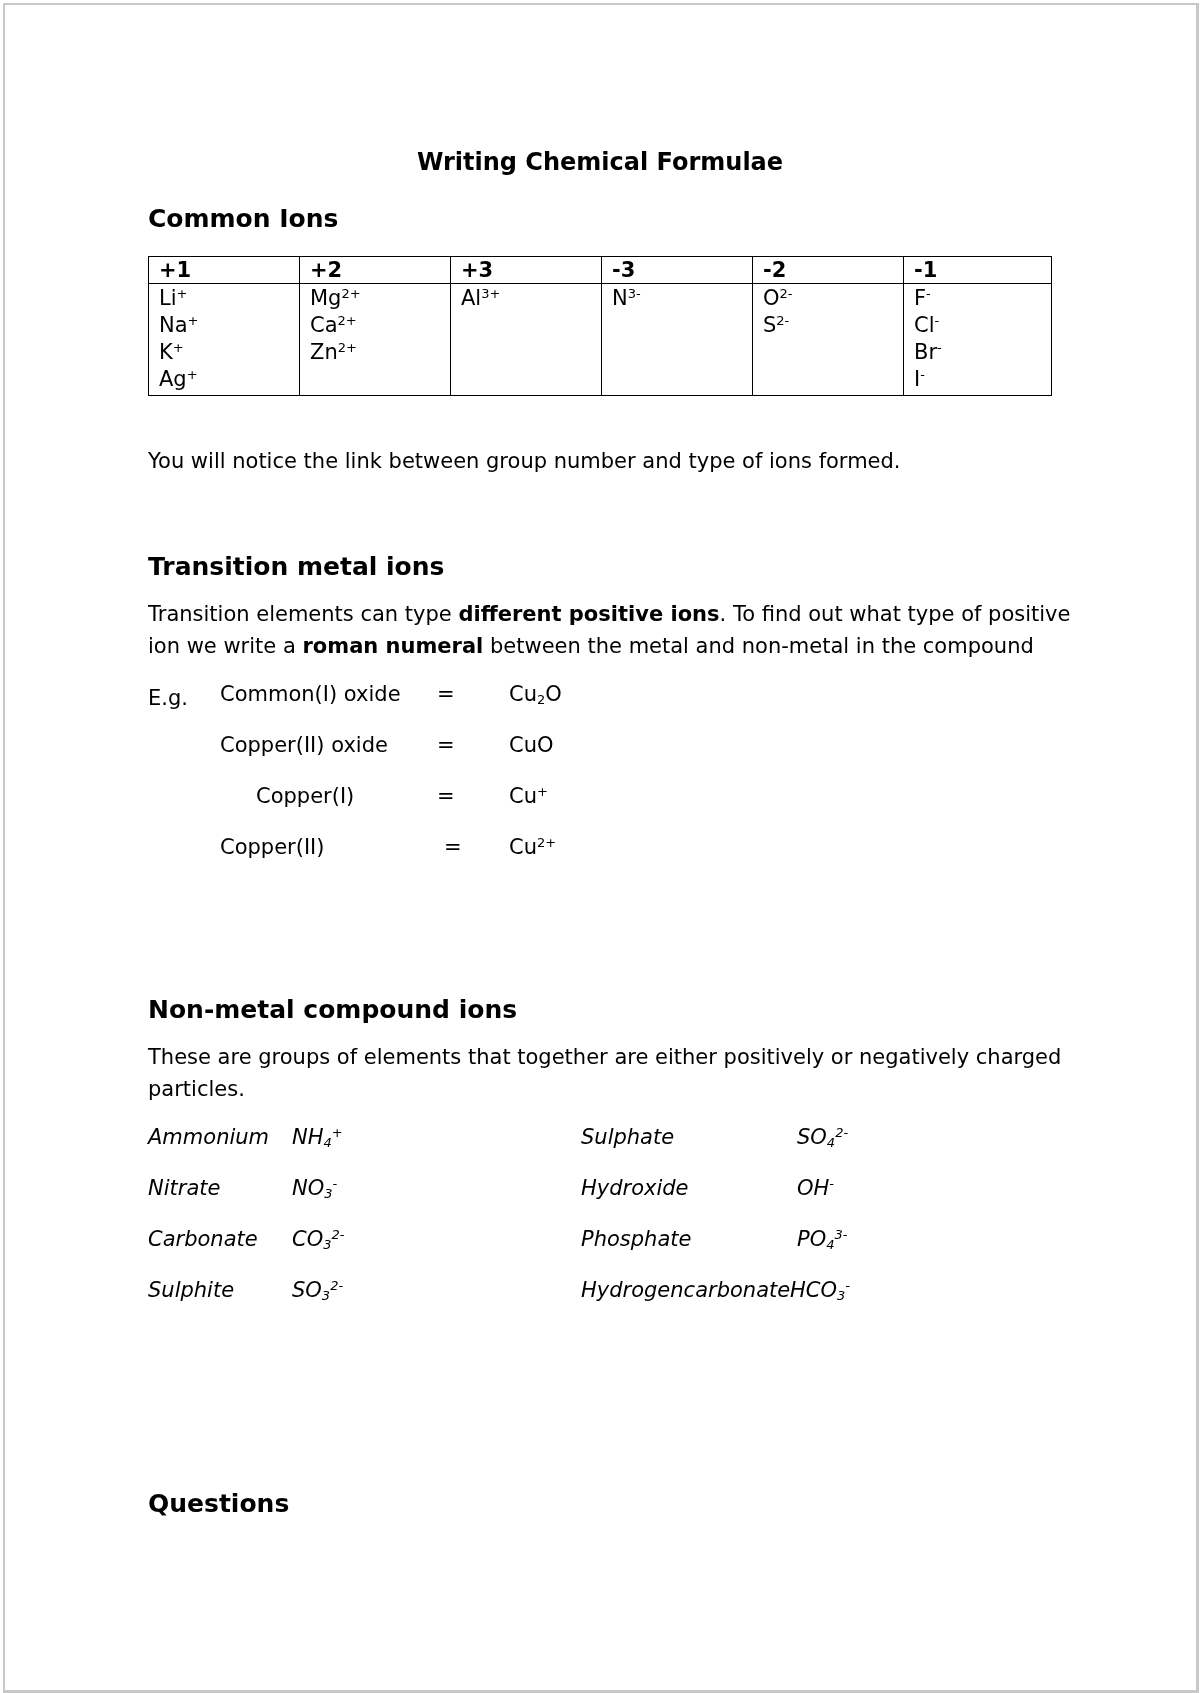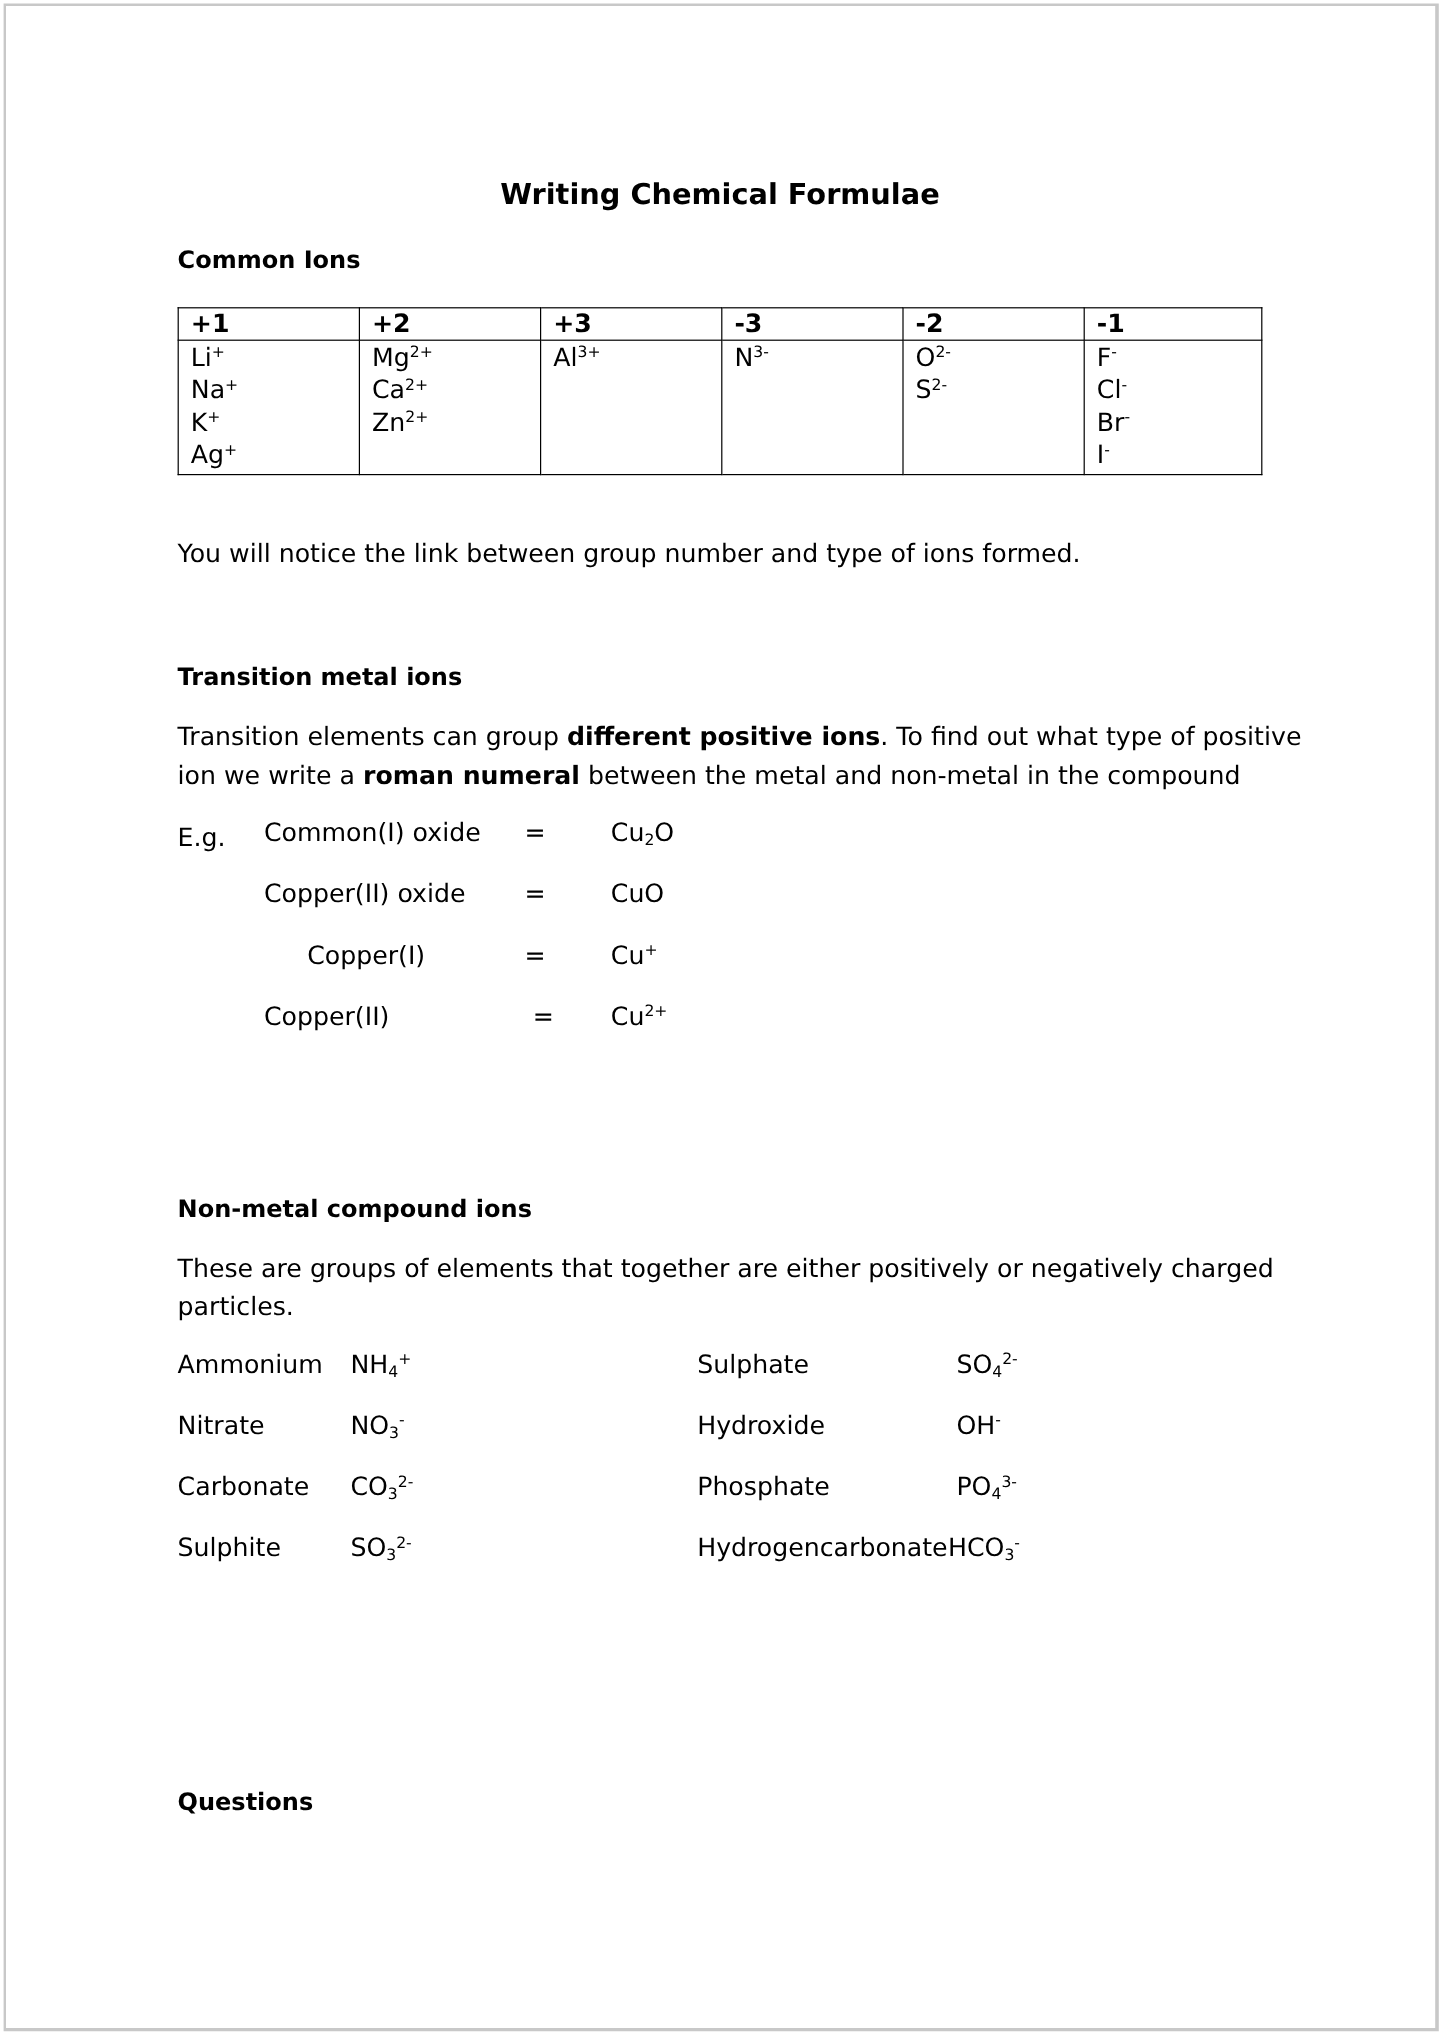--- a/index.html
+++ b/index.html
@@ -2,33 +2,33 @@
 <html><head>
 <meta charset="utf-8">
 <style>
   html, body { margin: 0; padding: 0; background: #ffffff; }
   body { width: 1200px; height: 1693px; position: relative; overflow: hidden;
          font-family: "DejaVu Sans", "Liberation Sans", sans-serif; color: #000; }
   .page { position: absolute; left: 3px; top: 3px; width: 1191px; height: 1685px;
           border: 2px solid #c8c8c8; border-right-width: 3px; border-bottom-width: 3px; background: #fff; }
   .abs { position: absolute; white-space: nowrap; }
   .title { left: 0; width: 1200px; top: 148px; text-align: center; font-size: 24px; font-weight: bold; }
-  .h { font-size: 20px; font-weight: bold; left: 148px; }
+  .h { font-size: 25px; font-weight: bold; left: 148px; }
   .p { font-size: 21px; left: 148px; line-height: 32px; }
   sup { font-size: 0.62em; vertical-align: 0.55em; line-height: 0; }
   sub { font-size: 0.62em; vertical-align: -0.25em; line-height: 0; }
   table.ions { position: absolute; left: 148px; top: 256px; width: 904px; border-collapse: collapse; font-size: 21px; }
   table.ions th, table.ions td { border: 1px solid #000; text-align: left; padding: 0 10px; vertical-align: top; }
   table.ions th { font-weight: bold; height: 26px; line-height: 26px; }
   table.ions td { height: 110px; line-height: 27px; padding-top: 1px; }
   .ion-line { display: block; }
   .eg-row { position: absolute; font-size: 21px; }
   .eg-row span { position: absolute; white-space: nowrap; }
   .ion-item { position: absolute; font-size: 21px; white-space: nowrap; }
-  .ion-item span { position: absolute; }
+  .ion-item span { position: absolute; font-style: italic; }
 </style>
 </head>
 <body>
 
 <div class="page"></div>
 
 <div class="abs title">Writing Chemical Formulae</div>
 
 <div class="abs h" style="top:204px;">Common Ions</div>
 
@@ -73,21 +73,21 @@
           <span class="ion-line">I<sup>-</sup></span>
         </td>
     </tr>
   </tbody>
 </table>
 
 <div class="abs p" style="top:445px;">You will notice the link  between group number and type of ions formed.</div>
 
 <div class="abs h" style="top:552px;">Transition metal ions</div>
 
-<div class="abs p" style="top:598px;"><span>Transition elements can group </span><b>different positive ions</b><span>. To find out what type of positive</span></div>
+<div class="abs p" style="top:598px;"><span>Transition elements can type </span><b>different positive ions</b><span>. To find out what type of positive</span></div>
 <div class="abs p" style="top:630px;"><span>ion we write a </span><b>roman numeral</b><span> between the metal and non-metal in the compound</span></div>
 
 <div class="abs p" style="top:682px;">E.g.</div>
 <div id="examples">
     <div class="eg-row" style="top: 682px; left: 0px;">
       <span style="left: 220px;">Common(I) oxide</span>
       <span style="left: 437px;">=</span>
       <span style="left: 509px;">Cu<sub>2</sub>O</span>
     </div>
     <div class="eg-row" style="top: 733px; left: 0px;">

